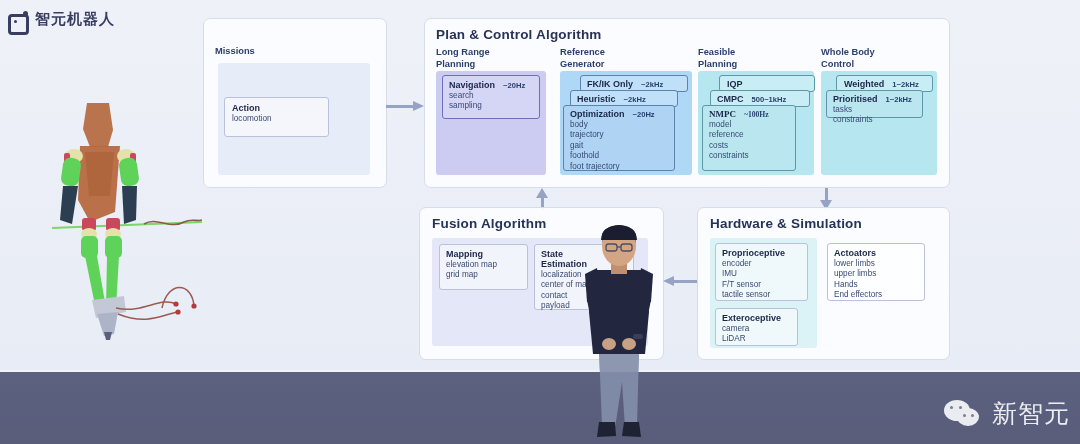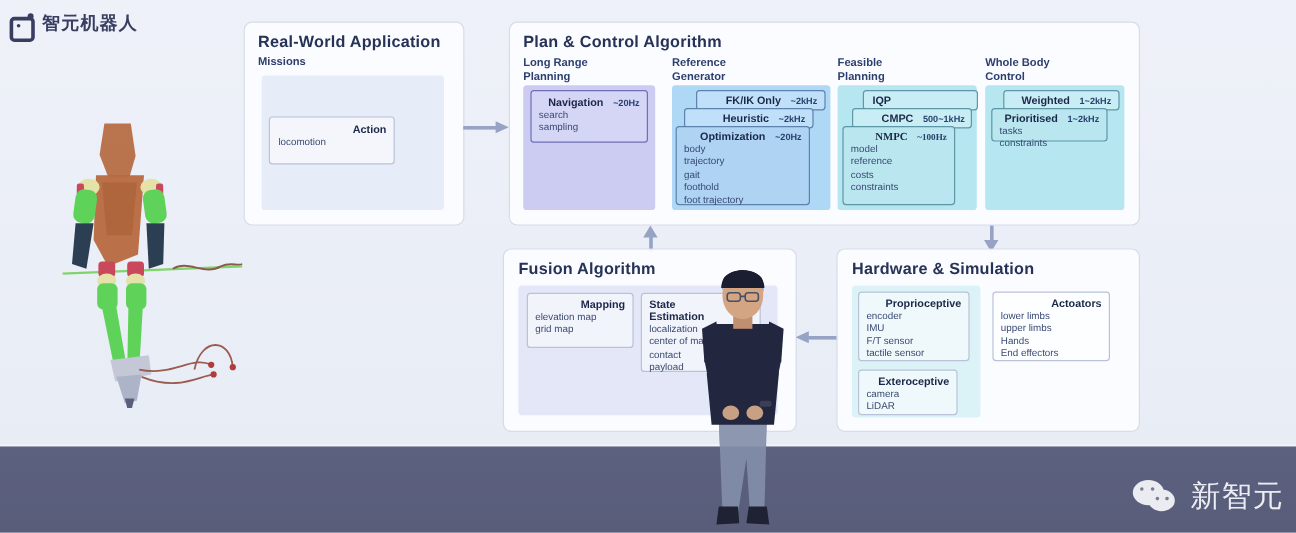--- a/index.html
+++ b/index.html
@@ -24,21 +24,21 @@
   
   #robot{position:absolute;left:52px;top:100px;width:150px;height:240px;}
 
   
   .panel{position:absolute;background:rgba(252,253,255,.93);border:1px solid #d7dcea;border-radius:7px;}
   .panel-title{font-size:13.5px;font-weight:bold;color:#273257;letter-spacing:.2px;}
   .col-title{font-size:9.3px;font-weight:bold;color:#2c3f6e;line-height:11.5px;white-space:pre-line;}
   .sub{font-size:8.2px;color:#3a4a73;line-height:10.4px;}
   .bx-title{font-size:9px;font-weight:bold;color:#1b2749;}
   .bx-hz{font-size:7.6px;font-weight:bold;color:#27406e;}
-  .hdrrow{display:flex;align-items:baseline;justify-content:flex-end;gap:8px;}
+  .hdrrow{display:flex;align-items:baseline;justify-content:flex-start;gap:8px;}
 
   .card{position:absolute;border:1px solid #9aa6c9;border-radius:3px;box-sizing:border-box;}
 
   
   .field{position:absolute;border-radius:3px;}
   .f-purple{background:#ccccf2;}
   .f-blue{background:#aed8f5;}
   .f-cyan{background:#b6e6f0;}
   .f-lav{background:#e3e7f7;}
   .f-lav2{background:#e7ecf9;}
@@ -121,21 +121,20 @@
 
     <path d="M64 208 C92 214 108 196 124 204" stroke="#9b5b52" stroke-width="1.5" fill="none"></path>
     <path d="M66 214 C96 226 112 214 126 212" stroke="#9b5b52" stroke-width="1.5" fill="none"></path>
     <path d="M110 208 C116 180 140 182 142 206" stroke="#9b5b52" stroke-width="1.5" fill="none"></path>
     <circle cx="124" cy="204" r="2.6" fill="#b23b3b"></circle>
     <circle cx="126" cy="212" r="2.6" fill="#b23b3b"></circle>
     <circle cx="142" cy="206" r="2.6" fill="#b23b3b"></circle>
   </svg>
 
   <div class="panel" style="left:203px;top:18px;width:182px;height:168px;">
-    <div class="panel-title" style="position:absolute;left:11px;top:8px;">Real-World Application</div>
     <div class="col-title" style="position:absolute;left:11px;top:27px;">Missions</div>
     <div class="field f-lav2" style="left:14px;top:44px;width:152px;height:112px;"></div>
     <div class="card c-plain" style="left:20px;top:78px;width:105px;height:40px;">
       <div class="hdrrow" style="padding:5px 6px 0 7px;">
         <span class="bx-title">Action</span>
       </div>
       <div class="sub" style="padding:1px 7px;white-space:pre-line;">locomotion</div>
     </div>
   </div>
 

